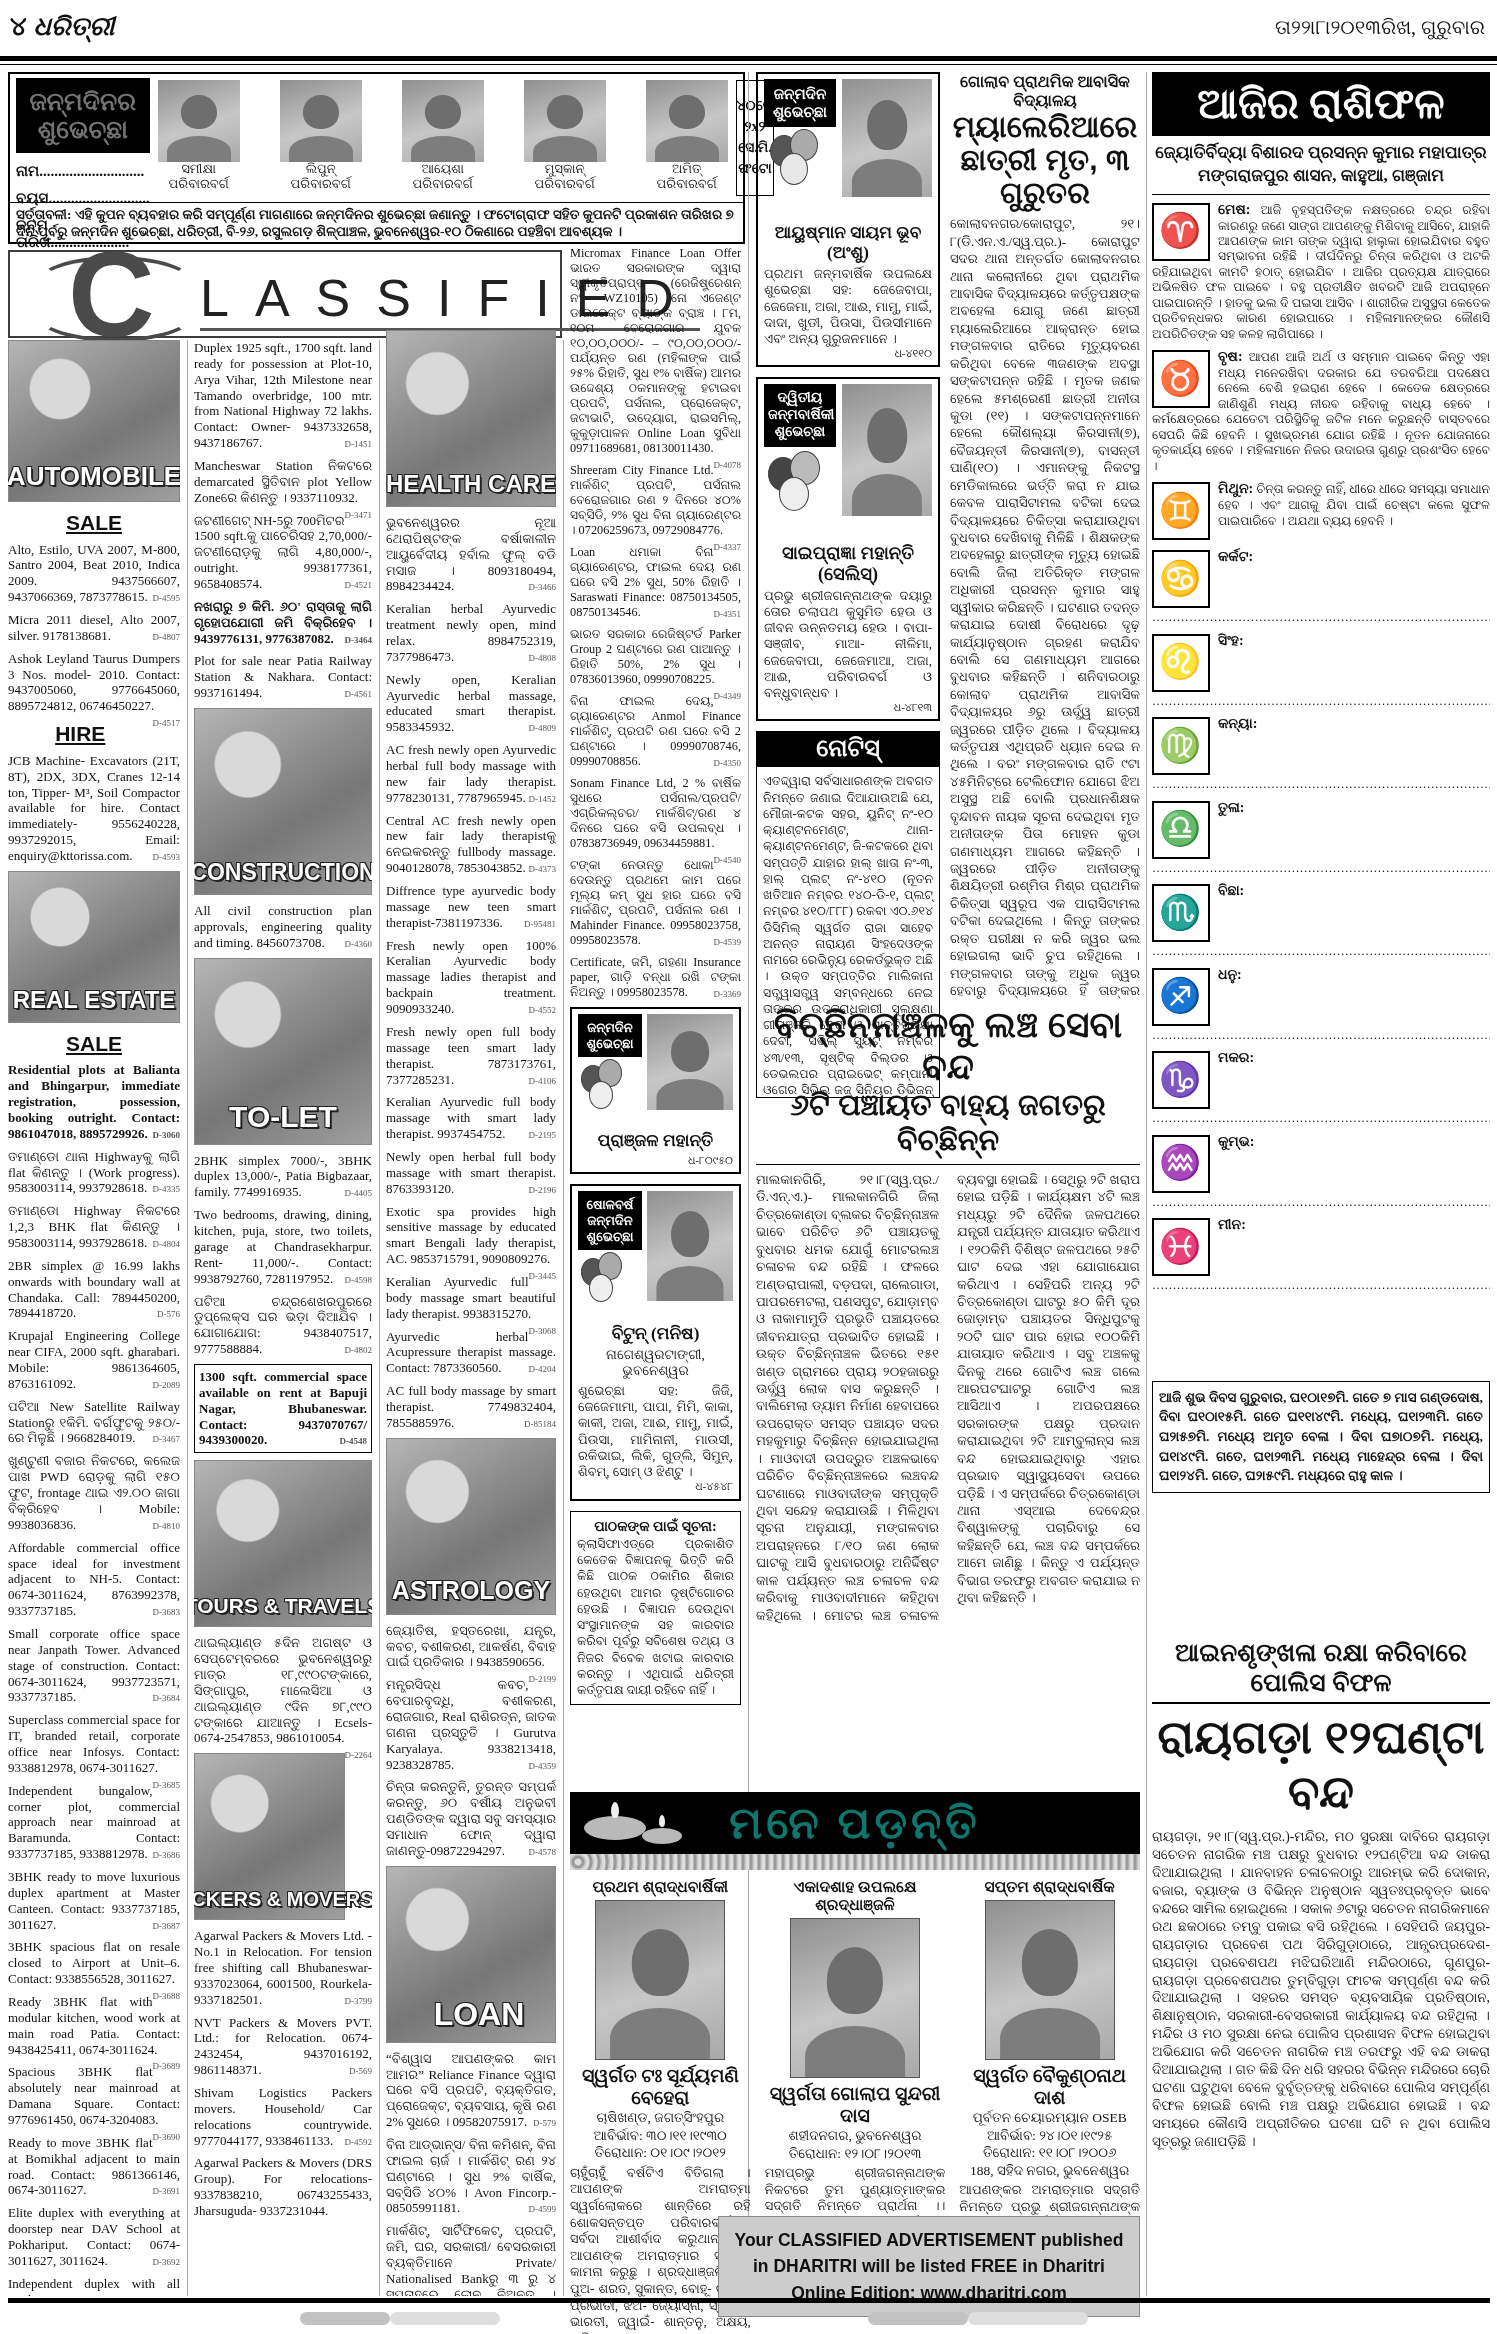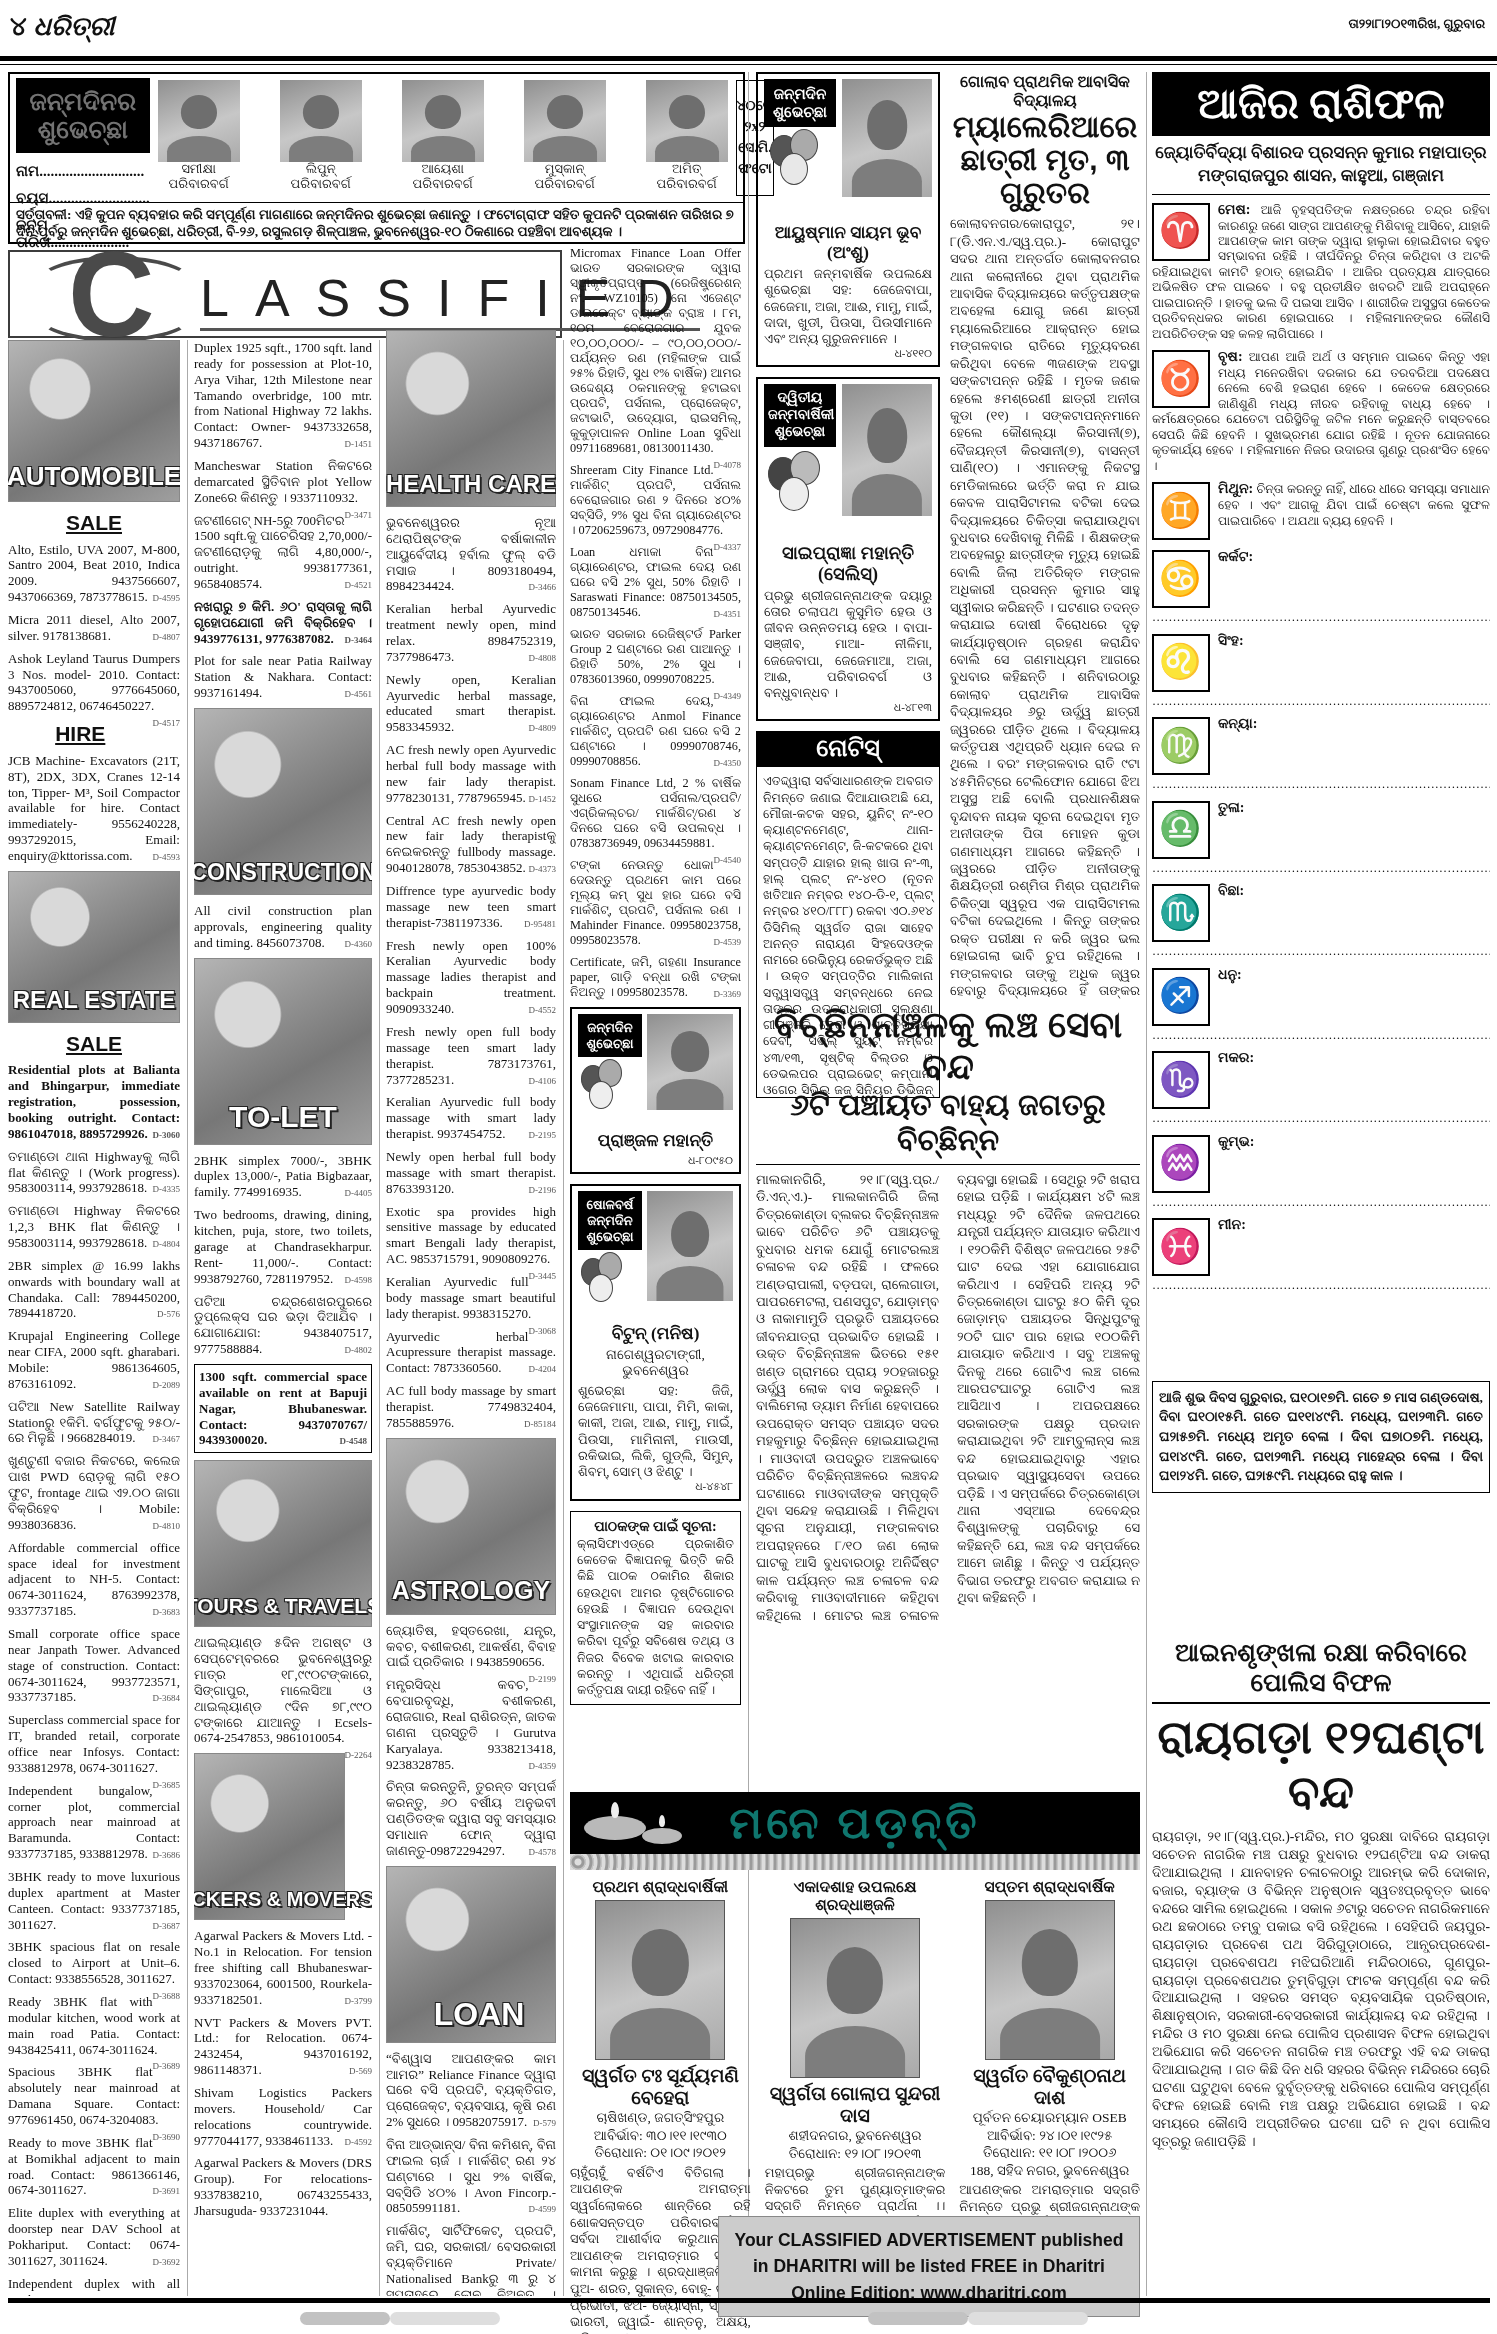--- a/index.html
+++ b/index.html
@@ -1,21 +1,21 @@
 <!DOCTYPE html>
 <html><head>
 <meta charset="utf-8">
 <style>
   html,body{margin:0;padding:0;background:#e8e8e8;}
   .page{position:relative;width:1497px;height:2334px;background:#fff;font-family:"Liberation Serif",serif;color:#111;overflow:hidden;}
   .abs{position:absolute;}
   
   .pageno{font-size:26px;font-weight:bold;}
   .pageno .paper{font-style:italic;}
-  .dateline{font-size:13px;font-weight:bold;}
+  .dateline{font-size:20px;font-weight:normal;}
   .rule-thick{background:#000;height:5px;}
   .rule-thin{background:#000;height:1px;}
   .vsep{width:1px;background:#aaa;}
   
   .coupon{border:2px solid #000;}
   .coupon-label{background:#000;color:#737373;font-weight:bold;font-size:25px;padding:10px 8px;text-align:center;line-height:1.1;}
   .dotfield{font-size:15px;font-weight:bold;margin:10px 0 0 0;}
   .babies{display:flex;gap:14px;}
   .baby{text-align:center;font-size:13px;line-height:1.15;}
   .photo{position:relative;background:linear-gradient(160deg,#8f8f8f,#c7c7c7 55%,#a9a9a9);overflow:hidden;}

